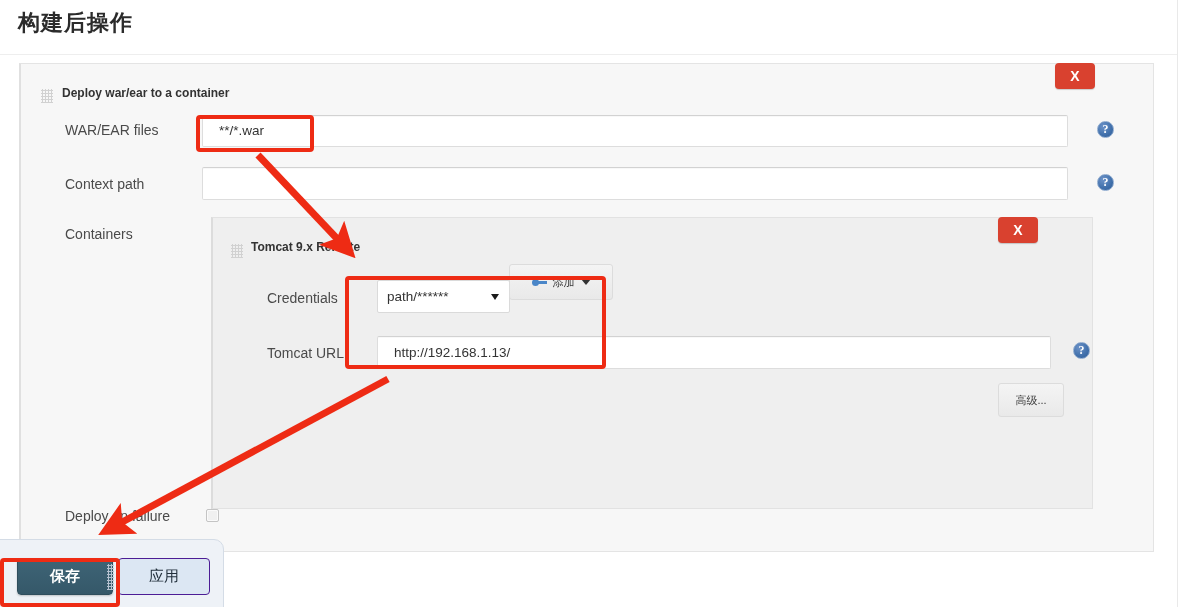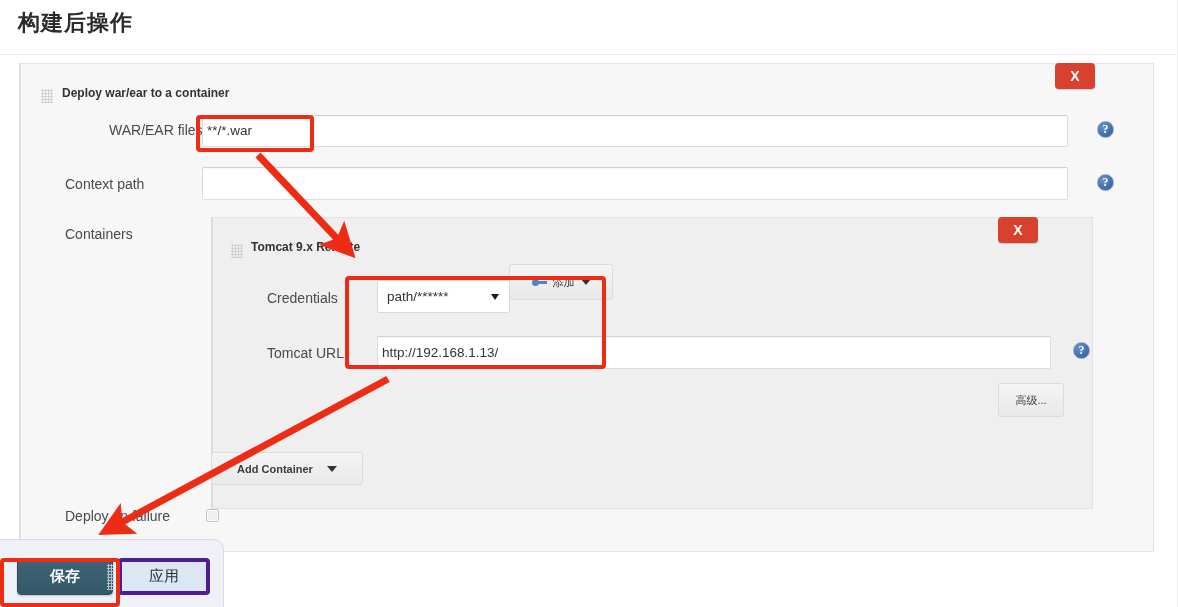--- a/index.html
+++ b/index.html
@@ -71,21 +71,21 @@
   }
 
   .text-input {
     position: absolute;
     background: #ffffff;
     border: 1px solid #dddddd;
     border-top-color: #d2d2d2;
     border-radius: 2px;
     font-size: 13.5px;
     color: #333333;
-    padding: 0 4px;
+    padding: 0 16px;
     line-height: 1;
     display: flex;
     align-items: center;
     font-family: "Liberation Sans", sans-serif;
     box-shadow: inset 0 1px 1px rgba(0,0,0,.03);
   }
 
   
   .help-icon {
     position: absolute;
@@ -222,21 +222,21 @@
     font-size: 15px;
     font-weight: bold;
     display: flex; align-items: center; justify-content: center;
     box-shadow: 0 1px 2px rgba(0,0,0,.2);
   }
   .btn-apply {
     position: absolute;
     left: 123px; top: 18px;
     width: 92px; height: 37px;
     background: #dce7f3;
-    border: 4px solid #4c1d95;
+    border: 1px solid #4c1d95;
     border-radius: 4px;
     color: #22303c;
     font-size: 15px;
     display: flex; align-items: center; justify-content: center;
   }
   .save-bar-grip {
     position: absolute;
     left: 112px; top: 24px;
     width: 7px; height: 26px;
     background-image: radial-gradient(#b6c2d0 1px, transparent 1.2px);
@@ -275,21 +275,21 @@
   <div class="content-rule"></div>
   <div class="right-edge"></div>
 
   <div class="outer-panel">
 
     <div class="grip" style="left:20px; top:25px;"></div>
     <div class="block-title" style="left:41px; top:22px;">Deploy war/ear to a container</div>
 
     <div class="x-button" style="left:1034px; top:-1px; width:40px; height:26px;">X</div>
 
-    <div class="field-label" style="left:44px; top:58px;margin-left:44px;">WAR/EAR files</div>
+    <div class="field-label" style="left:44px; top:58px;">WAR/EAR files</div>
     <div class="text-input" style="left:181px; top:51px; width:866px; height:32px;">**/*.war</div>
     <div class="help-icon" style="left:1076px; top:57px;">?</div>
 
     <div class="field-label" style="left:44px; top:112px;">Context path</div>
     <div class="text-input" style="left:181px; top:103px; width:866px; height:33px;"></div>
     <div class="help-icon" style="left:1076px; top:110px;">?</div>
 
     <div class="field-label" style="left:44px; top:162px;">Containers</div>
 
     <div class="inner-panel" style="left:190px; top:153px; width:882px; height:292px;">
@@ -312,24 +312,20 @@
         <span class="caret"></span>
       </div>
 
       <div class="field-label" style="left:54px; top:127px;">Tomcat URL</div>
       <div class="text-input" style="left:164px; top:118px; width:674px; height:33px;">http://192.168.1.13/</div>
       <div class="help-icon" style="left:860px; top:124px;">?</div>
 
       <div class="grey-btn normal" style="left:773px; top:165px; width:66px; height:34px; font-weight:normal;margin-left:12px;">高级...</div>
     </div>
 
-    <div class="grey-btn" style="left:190px; top:388px; width:152px; height:33px; gap:14px;">
-      <span>Add Container</span>
-      <span class="caret"></span>
-    </div>
 
     <div class="field-label" style="left:44px; top:444px;">Deploy on failure</div>
     <div class="checkbox" style="left:185px; top:445px;"></div>
   </div>
 
   <div class="save-bar">
     <div class="btn-save">保存</div>
     <div class="save-bar-grip"></div>
     <div class="btn-apply">应用</div>
   </div>

